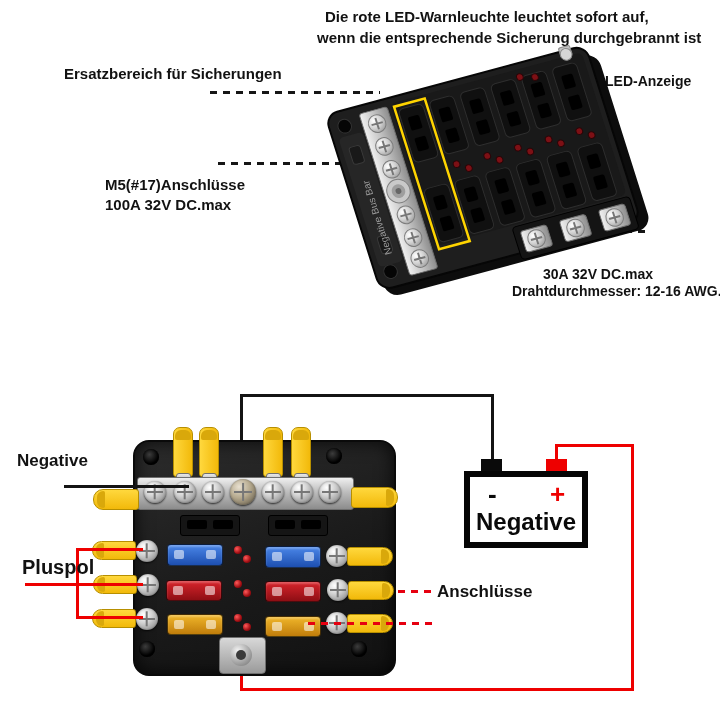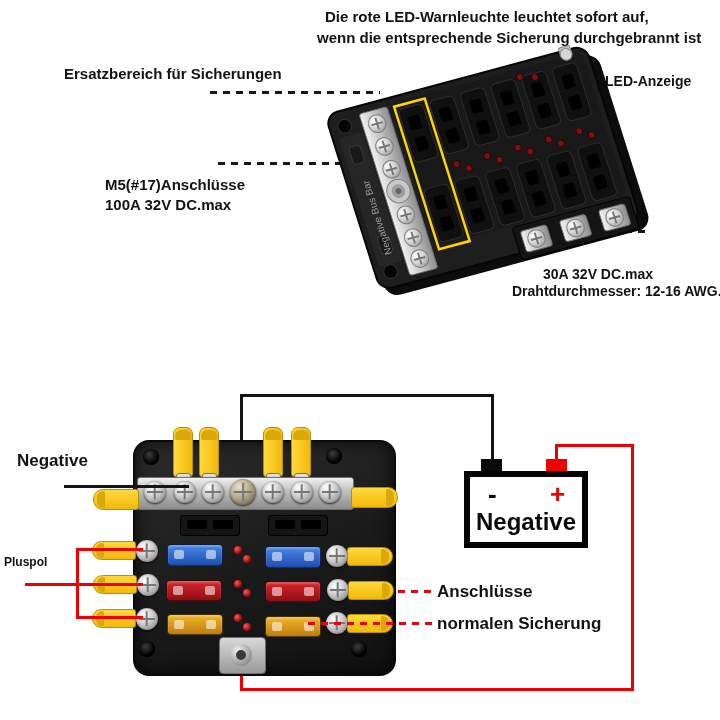--- a/index.html
+++ b/index.html
@@ -267,17 +267,16 @@
 
   <div class="wireb" style="left:64px;top:485px;width:125px;height:3px;"></div>
   <div class="wirer" style="left:76px;top:548px;width:3px;height:71px;"></div>
   <div class="wirer" style="left:76px;top:548px;width:67px;height:3px;"></div>
   <div class="wirer" style="left:25px;top:583px;width:118px;height:3px;"></div>
   <div class="wirer" style="left:76px;top:616px;width:67px;height:3px;"></div>
   <div class="dashr" style="left:398px;top:590px;width:36px;"></div>
   <div class="dashr" style="left:308px;top:622px;width:125px;"></div>
 
   <div class="lbl" style="left:17px;top:451px;font-size:17px;">Negative</div>
-  <div class="lbl" style="left:4px;top:556px;font-size:12px;">Pluspol</div>
+  <div class="lbl" style="left:22px;top:556px;font-size:20px;">Pluspol</div>
   <div class="lbl" style="left:437px;top:582px;font-size:17px;">Anschlüsse</div>
-  <div class="lbl" style="left:437px;top:614px;font-size:17px;">normalen Sicherung</div>
 
 </div>
 
 </body></html>

